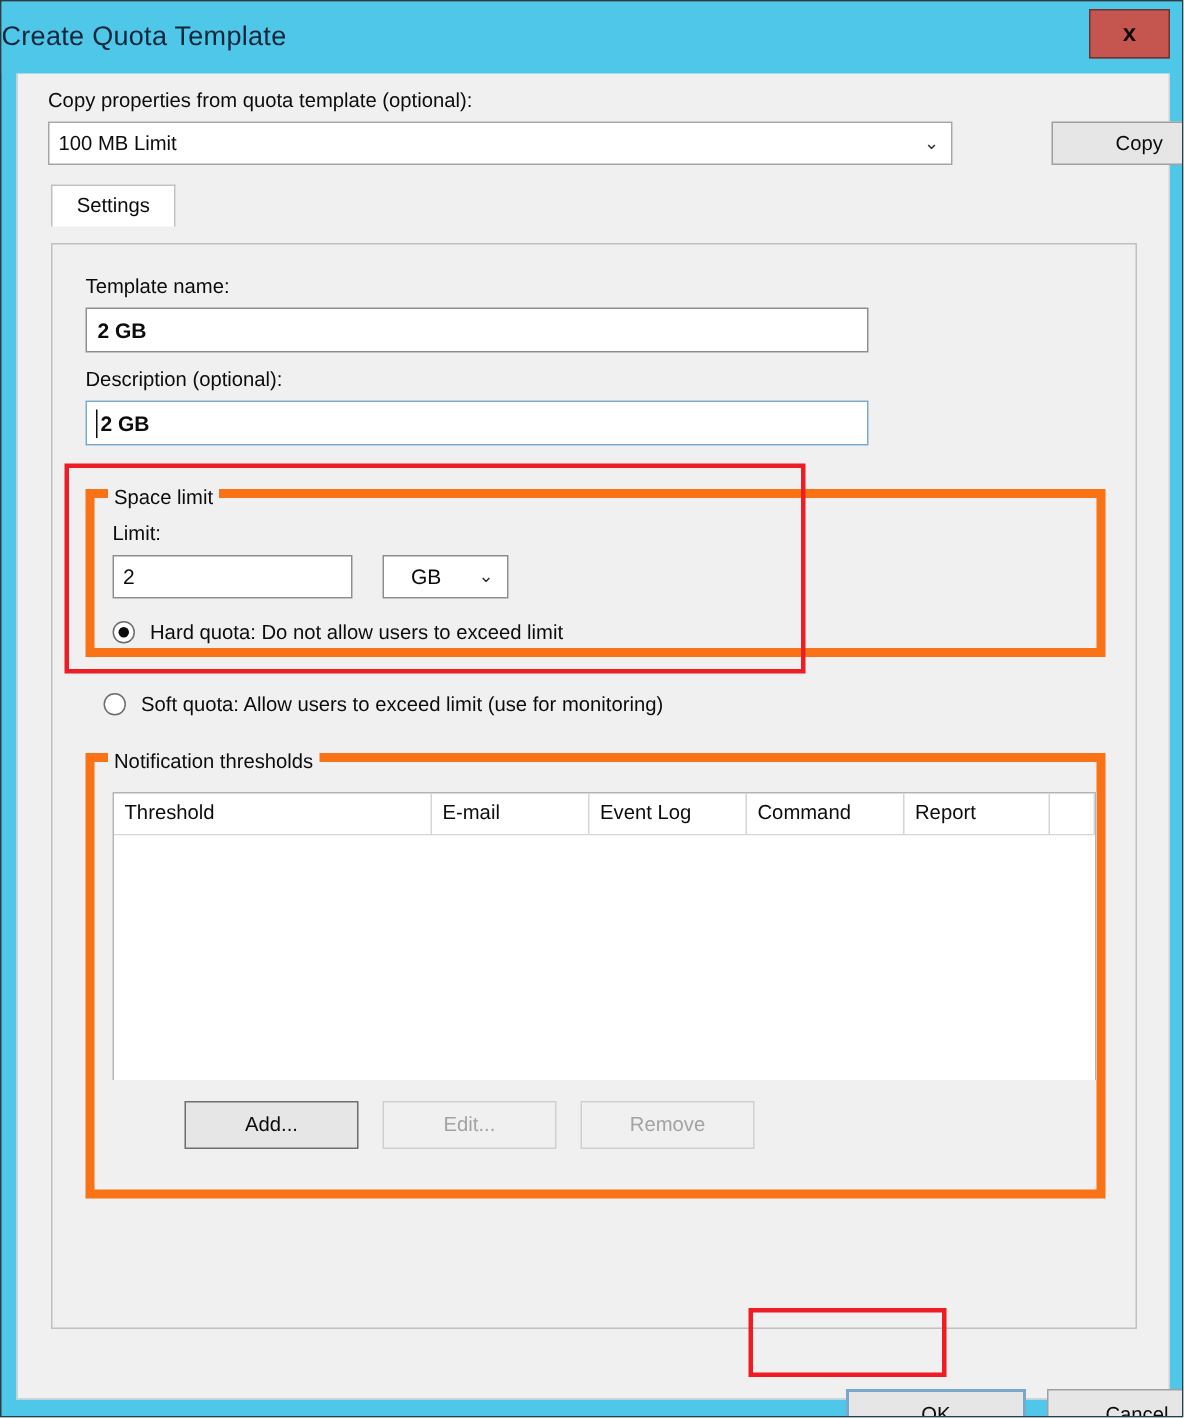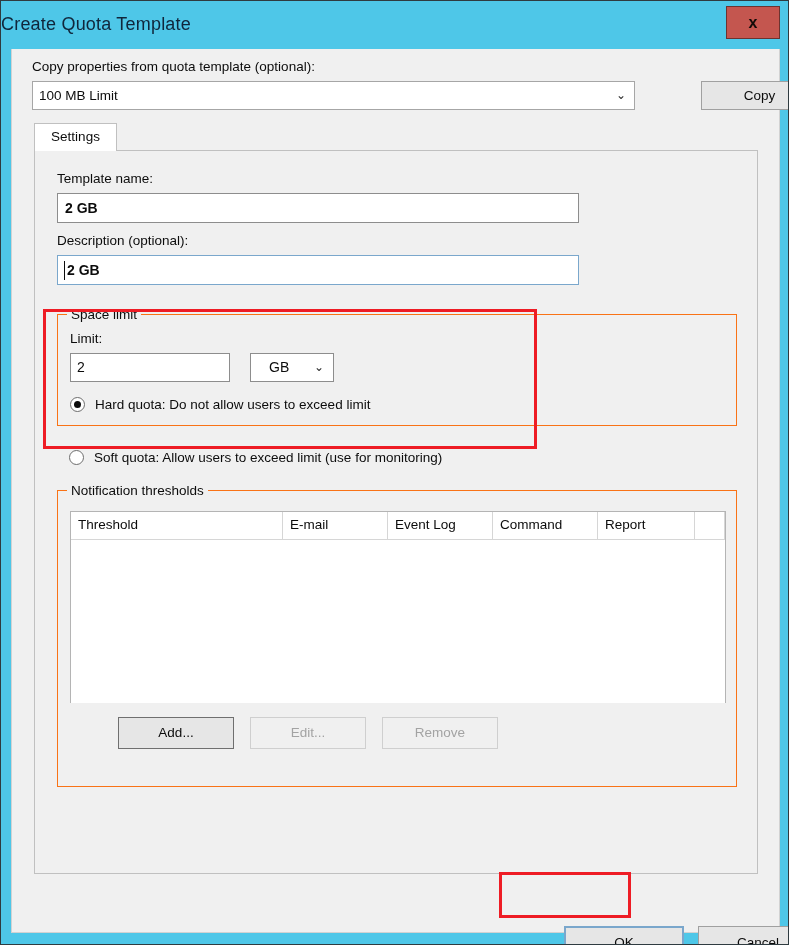--- a/index.html
+++ b/index.html
@@ -140,21 +140,21 @@
     font-size: 13.5px;
     color: #0c0c0c;
     line-height: 26px;
     text-align: center;
     cursor: pointer;
     z-index: 3;
   }
   .tabpanel {
     position: absolute;
     left: 22px;
-    top: 101px;
+    top: 113px;
     width: 724px;
     height: 724px;
     box-sizing: border-box;
     background: #f0f0f0;
     border: 1px solid #c0c0c0;
   }
 
   
   .tname-label { position: absolute; left: 22px; top: 20px; }
   .tname-input {
@@ -194,21 +194,21 @@
     top: 5px;
     width: 1px;
     height: 19px;
     background: #0c0c0c;
   }
 
   
   .group {
     position: absolute;
     box-sizing: border-box;
-    border: 1px solid #f97316;
+    border: 6px solid #f97316;
     background: transparent;
   }
   .group-title {
     position: absolute;
     top: -8px;
     left: 9px;
     background: #f0f0f0;
     padding: 0 4px;
     font-size: 13.5px;
     color: #0c0c0c;

